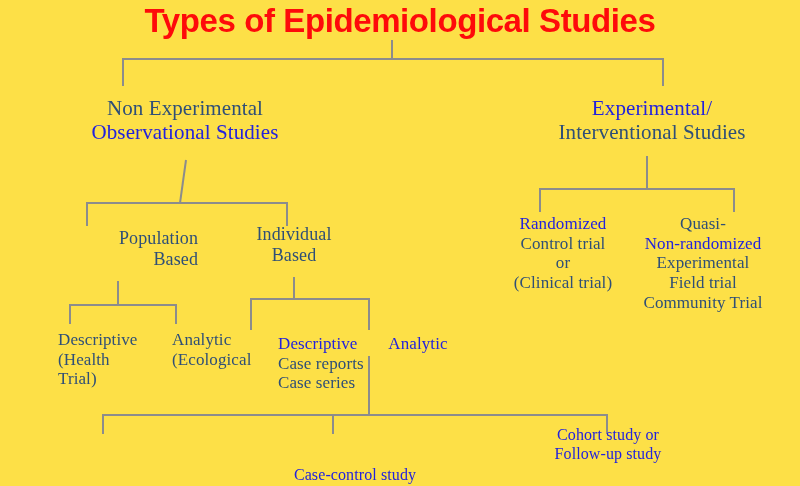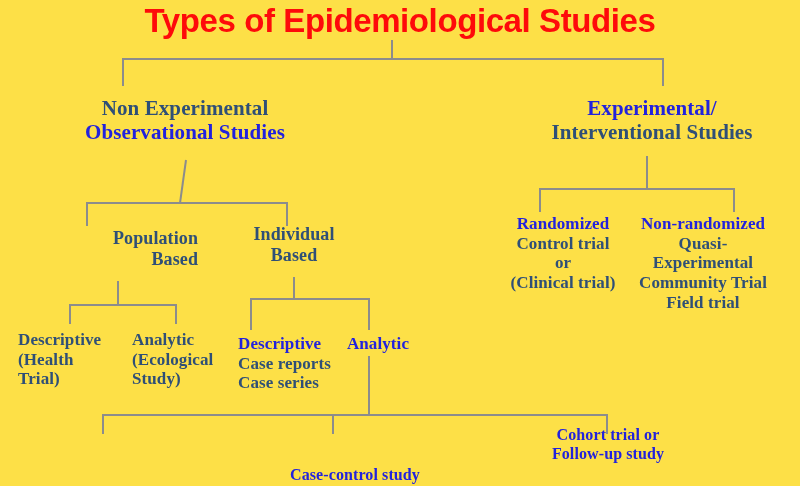--- a/index.html
+++ b/index.html
@@ -24,21 +24,21 @@
   .conn.h { height: 2px; }
   .conn.v { width: 2px; }
   .conn-slant {
     position: absolute;
     overflow: visible;
   }
   
   .node {
     position: absolute;
     text-align: center;
-    font-weight: bold;
+    font-weight: normal;
     line-height: 1.16;
     white-space: nowrap;
     letter-spacing: 0.1px;
   }
   .navy  { color: #2f4f77; }
   .blue  { color: #2222dd; }
   .title {
     position: absolute;
     left: 0;
     top: 2px;
@@ -48,21 +48,21 @@
     font-family: "Liberation Sans", "DejaVu Sans", sans-serif;
     font-weight: bold;
     font-size: 33px;
     letter-spacing: -0.4px;
     white-space: nowrap;
   }
   .lvl1 { font-size: 21px; }
   .lvl2 { font-size: 18px; }
   .lvl3 { font-size: 17px; }
   .lvl4 { font-size: 16px; }
-  .leaf { font-size: 17px; }
+  .leaf { font-size: 17px; margin-left: 40px; }
   .ln { display: block; }
 </style>
 </head>
 <body>
 
 <div id="canvas">
 
   <div class="title">Types of Epidemiological Studies</div>
 
   <div class="conn v" style="left:391px; top:40px; height:19px;"></div>
@@ -109,21 +109,20 @@
 
   <div class="node leaf" style="left:18px; top:330px; width:104px; text-align:left;">
     <span class="ln navy">Descriptive</span>
     <span class="ln navy">(Health</span>
     <span class="ln navy">Trial)</span>
   </div>
 
   <div class="node leaf" style="left:132px; top:330px; width:104px; text-align:left;">
     <span class="ln navy">Analytic</span>
     <span class="ln navy">(Ecological</span>
-    <span class="ln navy">Study)</span>
   </div>
 
   <div class="node leaf" style="left:238px; top:334px; width:114px; text-align:left;">
     <span class="ln blue">Descriptive</span>
     <span class="ln navy">Case reports</span>
     <span class="ln navy">Case series</span>
   </div>
 
   <div class="node leaf" style="left:340px; top:334px; width:76px;">
     <span class="ln blue">Analytic</span>
@@ -137,36 +136,36 @@
   <div class="conn v" style="left:733px; top:188px; height:24px;"></div>
 
   <div class="node lvl3" style="left:488px; top:214px; width:150px;">
     <span class="ln blue">Randomized</span>
     <span class="ln navy">Control trial</span>
     <span class="ln navy">or</span>
     <span class="ln navy">(Clinical trial)</span>
   </div>
 
   <div class="node lvl3" style="left:612px; top:214px; width:182px;">
+    <span class="ln navy">Quasi-</span>
     <span class="ln blue">Non-randomized</span>
-    <span class="ln navy">Quasi-</span>
     <span class="ln navy">Experimental</span>
+    <span class="ln navy">Field trial</span>
     <span class="ln navy">Community Trial</span>
-    <span class="ln navy">Field trial</span>
   </div>
 
   <div class="conn h" style="left:102px; top:414px; width:506px;"></div>
   <div class="conn v" style="left:102px; top:414px; height:20px;"></div>
   <div class="conn v" style="left:332px; top:414px; height:20px;"></div>
   <div class="conn v" style="left:606px; top:414px; height:20px;"></div>
 
 
   <div class="node lvl4" style="left:262px; top:426px; width:186px;margin-top:40px;">
     <span class="ln blue">Case-control study</span>
     <span class="ln blue">Or Case-reference</span>
   </div>
 
   <div class="node lvl4" style="left:528px; top:426px; width:160px;">
-    <span class="ln blue">Cohort trial or</span>
+    <span class="ln blue">Cohort study or</span>
     <span class="ln blue">Follow-up study</span>
   </div>
 
 </div>
 
 </body></html>

